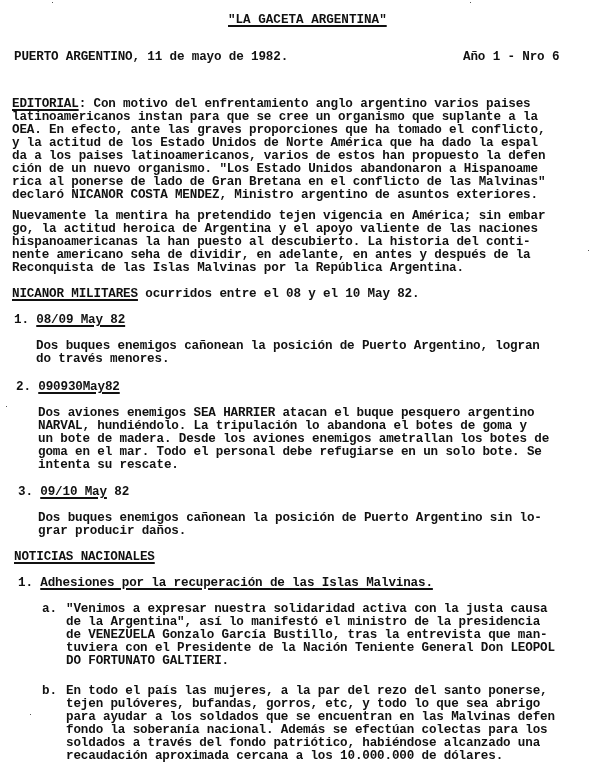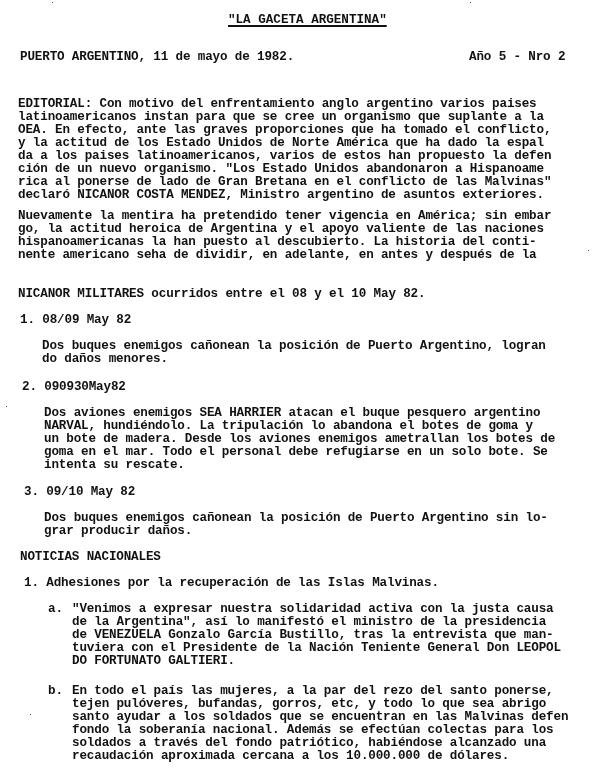--- a/index.html
+++ b/index.html
@@ -9,59 +9,59 @@
       color: #111111;
     }
     .page {
       position: absolute; left: 0; top: 0; width: 600px; height: 775px;
       background: #ffffff;
     }
     .ln {
       position: absolute; white-space: pre;
       font-size: 12.6px; line-height: 13px; font-weight: bold;
       letter-spacing: -0.15px;
-      margin-left: 6px;
     }
-    .u { text-decoration-thickness: 1.5px; text-underline-offset: 2px; }
+    .u { text-decoration: underline; text-decoration-thickness: 1.5px; text-underline-offset: 2px; }
     .title {
       position: absolute; left: 228px; top: 13px; font-size: 12.6px; font-weight: bold;
       white-space: pre; text-decoration: underline; text-decoration-thickness: 1.5px;
       text-underline-offset: 2px;
     }
     .speck { position: absolute; width: 1px; height: 1px; background: #555; }
   </style>
 </head>
 <body>
 
 <div class="page">
 
   <div class="title">"LA GACETA ARGENTINA"</div>
 
   <div class="ln" style="left:14px;top:51px;">PUERTO ARGENTINO, 11 de mayo de 1982.</div>
-  <div class="ln" style="left:463px;top:51px;">Año 5 - Nro 2</div>
+  <div class="ln" style="left:463px;top:51px;">Año 1 - Nro 6</div>
 
   <div class="ln" style="left:12px;top:98px;"><span class="u">EDITORIAL</span><span>: Con motivo del enfrentamiento anglo argentino varios paises</span></div>
   <div class="ln" style="left:12px;top:111px;">latinoamericanos instan para que se cree un organismo que suplante a la</div>
   <div class="ln" style="left:12px;top:124px;">OEA. En efecto, ante las graves proporciones que ha tomado el conflicto,</div>
   <div class="ln" style="left:12px;top:137px;">y la actitud de los Estado Unidos de Norte América que ha dado la espal</div>
   <div class="ln" style="left:12px;top:150px;">da a los paises latinoamericanos, varios de estos han propuesto la defen</div>
   <div class="ln" style="left:12px;top:163px;">ción de un nuevo organismo. "Los Estado Unidos abandonaron a Hispanoame</div>
   <div class="ln" style="left:12px;top:176px;">rica al ponerse de lado de Gran Bretana en el conflicto de las Malvinas"</div>
   <div class="ln" style="left:12px;top:189px;">declaró NICANOR COSTA MENDEZ, Ministro argentino de asuntos exteriores.</div>
 
-  <div class="ln" style="left:12px;top:210px;">Nuevamente la mentira ha pretendido tener vigencia en América; sin embar</div>
+  <div class="ln" style="left:12px;top:210px;">Nuevamente la mentira ha pretendido tejen vigencia en América; sin embar</div>
   <div class="ln" style="left:12px;top:223px;">go, la actitud heroica de Argentina y el apoyo valiente de las naciones</div>
   <div class="ln" style="left:12px;top:236px;">hispanoamericanas la han puesto al descubierto. La historia del conti-</div>
   <div class="ln" style="left:12px;top:249px;">nente americano seha de dividir, en adelante, en antes y después de la</div>
+  <div class="ln" style="left:12px;top:262px;">Reconquista de las Islas Malvinas por la República Argentina.</div>
 
   <div class="ln" style="left:12px;top:288px;"><span class="u">NICANOR MILITARES</span><span> ocurridos entre el 08 y el 10 May 82.</span></div>
 
   <div class="ln" style="left:14px;top:314px;"><span>1.</span> <span class="u">08/09 May 82</span></div>
   <div class="ln" style="left:36px;top:340px;text-align:center;">Dos buques enemigos cañonean la posición de Puerto Argentino, logran</div>
-  <div class="ln" style="left:36px;top:353px;">do daños menores.</div>
+  <div class="ln" style="left:36px;top:353px;">do través menores.</div>
 
   <div class="ln" style="left:16px;top:381px;"><span>2.</span> <span class="u">090930May82</span></div>
   <div class="ln" style="left:38px;top:407px;">Dos aviones enemigos SEA HARRIER atacan el buque pesquero argentino</div>
   <div class="ln" style="left:38px;top:420px;">NARVAL, hundiéndolo. La tripulación lo abandona el botes de goma y</div>
   <div class="ln" style="left:38px;top:433px;">un bote de madera. Desde los aviones enemigos ametrallan los botes de</div>
   <div class="ln" style="left:38px;top:446px;">goma en el mar. Todo el personal debe refugiarse en un solo bote. Se</div>
   <div class="ln" style="left:38px;top:459px;">intenta su rescate.</div>
 
   <div class="ln" style="left:18px;top:486px;"><span>3.</span> <span class="u">09/10 May</span><span> 82</span></div>
   <div class="ln" style="left:38px;top:512px;">Dos buques enemigos cañonean la posición de Puerto Argentino sin lo-</div>
@@ -74,21 +74,21 @@
   <div class="ln" style="left:42px;top:603px;">a.</div>
   <div class="ln" style="left:66px;top:603px;">"Venimos a expresar nuestra solidaridad activa con la justa causa</div>
   <div class="ln" style="left:66px;top:616px;">de la Argentina", así lo manifestó el ministro de la presidencia</div>
   <div class="ln" style="left:66px;top:642px;">tuviera con el Presidente de la Nación Teniente General Don LEOPOL</div>
   <div class="ln" style="left:66px;top:629px;">de VENEZUELA Gonzalo García Bustillo, tras la entrevista que man-</div>
   <div class="ln" style="left:66px;top:655px;text-align:center;">DO FORTUNATO GALTIERI.</div>
 
   <div class="ln" style="left:42px;top:685px;">b.</div>
   <div class="ln" style="left:66px;top:685px;">En todo el país las mujeres, a la par del rezo del santo ponerse,</div>
   <div class="ln" style="left:66px;top:698px;">tejen pulóveres, bufandas, gorros, etc, y todo lo que sea abrigo</div>
-  <div class="ln" style="left:66px;top:711px;">santo ayudar a los soldados que se encuentran en las Malvinas defen</div>
+  <div class="ln" style="left:66px;top:711px;">para ayudar a los soldados que se encuentran en las Malvinas defen</div>
   <div class="ln" style="left:66px;top:724px;">fondo la soberanía nacional. Además se efectúan colectas para los</div>
   <div class="ln" style="left:66px;top:737px;">soldados a través del fondo patriótico, habiéndose alcanzado una</div>
   <div class="ln" style="left:66px;top:750px;">recaudación aproximada cercana a los 10.000.000 de dólares.</div>
 
   <div class="speck" style="left:52px;top:2px;"></div>
   <div class="speck" style="left:470px;top:2px;"></div>
   <div class="speck" style="left:6px;top:406px;"></div>
   <div class="speck" style="left:588px;top:250px;"></div>
   <div class="speck" style="left:30px;top:714px;"></div>
 </div>

